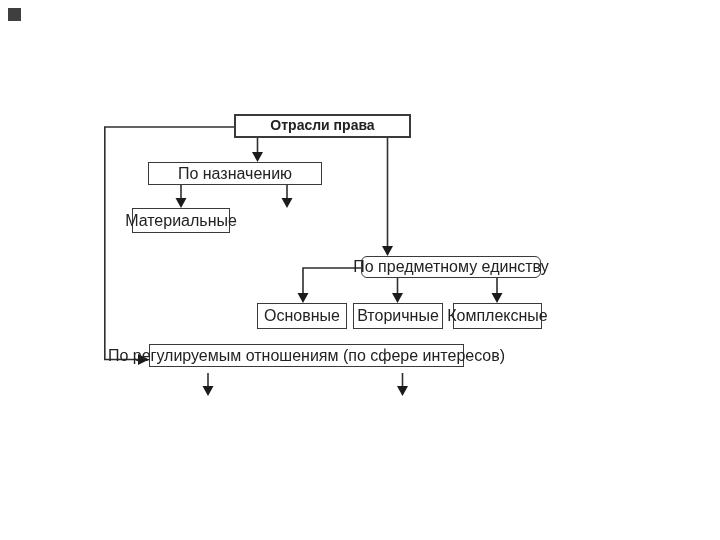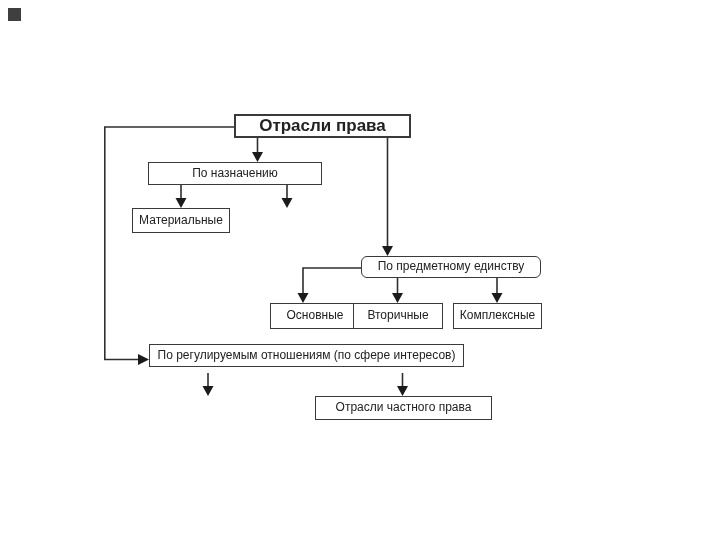--- a/index.html
+++ b/index.html
@@ -26,24 +26,24 @@
   }
   .wires{position:absolute;left:0;top:0;width:720px;height:540px;}
   .wires line,.wires polyline{stroke:var(--line);stroke-width:1.6;fill:none;}
   .wires polygon{fill:var(--arrow);stroke:none;}
   .node{
     position:absolute;
     display:flex;align-items:center;justify-content:center;
     background:var(--node-background);
     border:1.5px solid var(--border);
     color:var(--text);
-    font-size:12px;line-height:1.1;
+    font-size:16px;line-height:1.1;
     text-align:center;white-space:nowrap;
   }
-  .node.root{border-width:2px;font-weight:bold;font-size:17px;}
+  .node.root{border-width:2px;font-weight:bold;font-size:14px;}
 </style>
 </head>
 <body>
 
 <div class="stage">
 
   <div class="corner-marker"></div>
 
   <svg class="wires" viewBox="0 0 720 540" xmlns="http://www.w3.org/2000/svg">
 
@@ -100,24 +100,23 @@
 
   <div class="node root" style="left:234px;top:114px;width:177px;height:24px;">Отрасли права</div>
 
   <div class="node" style="left:148px;top:162px;width:174px;height:23px;">По назначению</div>
 
   <div class="node" style="left:132px;top:208px;width:98px;height:25px;">Материальные</div>
 
 
   <div class="node" style="left:361px;top:256px;width:180px;height:22px;border-radius:6px;">По предметному единству</div>
 
-  <div class="node" style="left:270px;top:303px;width:90px;height:26px;">Основные</div>
+  <div class="node" style="left:257px;top:303px;width:90px;height:26px;">Основные</div>
 
   <div class="node" style="left:353px;top:303px;width:90px;height:26px;">Вторичные</div>
 
   <div class="node" style="left:453px;top:303px;width:89px;height:26px;">Комплексные</div>
 
   <div class="node" style="left:149px;top:344px;width:315px;height:23px;">По регулируемым отношениям (по сфере интересов)</div>
 
 
-  <div class="node" style="left:315px;top:396px;width:177px;height:24px;">Отрасли частного права</div>
 
 </div>
 
 </body></html>

